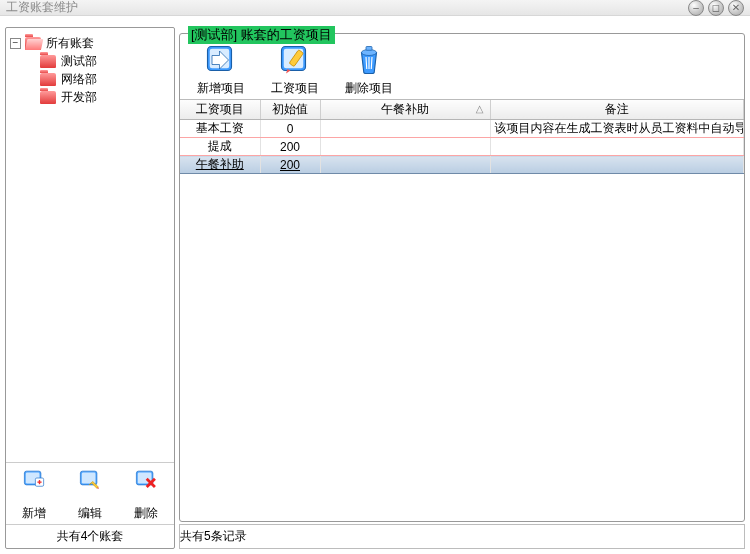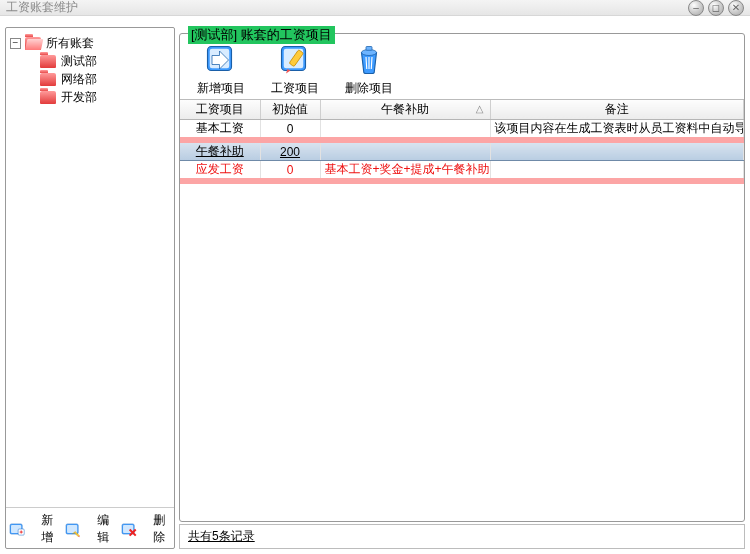--- a/index.html
+++ b/index.html
@@ -98,24 +98,25 @@
     transform-origin: bottom left;
     border-radius: 1px;
   }
   .left-toolbar {
     display: flex;
     justify-content: space-around;
     padding: 4px 0 2px;
     border-top: 1px solid #ccc;
   }
   .left-tbtn {
-    display: flex; flex-direction: row; align-items: center;
+    display: flex; flex-direction: column; align-items: center;
     gap: 16px;
     width: 50px;
     cursor: default;
+    text-align: center;
   }
   .mini-icon {
     width: 22px; height: 22px;
   }
   .left-status {
     border-top: 1px solid #ccc;
     text-align: center;
     padding: 3px 0;
   }
   .right-pane {
@@ -175,21 +176,21 @@
     text-align: center;
     position: relative;
   }
   thead th .sort-arrow {
     position: absolute; right: 6px; top: 3px;
     color: #888;
     font-size: 10px;
   }
   tbody td {
     border-right: 1px solid #e2e2e2;
-    border-bottom: 6px solid #fca5a5;
+    border-bottom: 1px solid #fca5a5;
     height: 17px;
     text-align: center;
     padding: 0 4px;
     white-space: nowrap;
     overflow: hidden;
   }
   tbody tr.selected-row td {
     background: linear-gradient(#d8e3ef, #b9cde2);
     border-top: 1px solid #6f8aa8;
     border-bottom: 1px solid #6f8aa8;
@@ -203,23 +204,22 @@
     position: absolute;
     left: -12px;
     color: #333;
     font-size: 10px;
   }
   tbody tr.red-row td { color: #e11; }
   .td-left { text-align: left; }
   .right-status {
     border: 1px solid #bcbcbc;
     border-top: 1px solid #bcbcbc;
-    padding: 3px 8px;
+    padding: 3px 0;
     margin-top: 2px;
-    text-decoration: underline;
   }
 </style>
 </head>
 <body>
 
 <div class="titlebar">
   <span>工资账套维护</span>
   <div class="titlebar-btns">
     <div class="titlebar-btn">–</div>
     <div class="titlebar-btn">◻</div>
@@ -274,20 +274,21 @@
       <div class="left-tbtn">
         <svg class="mini-icon" viewBox="0 0 32 32">
           <rect x="2" y="6" width="24" height="20" rx="3" fill="#4aa3ff" stroke="#1d6fc9"></rect>
           <rect x="4" y="8" width="20" height="16" rx="2" fill="#cfe7ff"></rect>
           <line x1="17" y1="17" x2="29" y2="29" stroke="#e22" stroke-width="4"></line>
           <line x1="29" y1="17" x2="17" y2="29" stroke="#e22" stroke-width="4"></line>
         </svg>
         <span>删除</span>
       </div>
     </div>
+    <div class="left-status">共有4个账套</div>
   </div>
 
   <div class="right-pane">
     <div class="group-box">
       <span class="group-legend">[测试部] 账套的工资项目</span>
 
       <div class="main-toolbar">
         <div class="main-tbtn">
           <svg class="big-icon" viewBox="0 0 48 48">
             <rect x="6" y="6" width="32" height="32" rx="5" fill="#3e9bff" stroke="#1a5fa8" stroke-width="1.5"></rect>
@@ -335,30 +336,30 @@
               <th><span>备注</span></th>
             </tr>
           </thead>
           <tbody id="tbody">
               <tr>
                 <td>基本工资</td>
                 <td>0</td>
                 <td class="td-left"></td>
                 <td class="td-left">该项目内容在生成工资表时从员工资料中自动导入</td>
               </tr>
+              <tr>
+                <td>提成</td>
+                <td>200</td>
+                <td class="td-left"></td>
+                <td class="td-left"></td>
+              </tr>
               <tr class="selected-row">
                 <td>午餐补助</td>
                 <td>200</td>
                 <td class="td-left"></td>
-                <td class="td-left"></td>
-              </tr>
-              <tr class="red-row">
-                <td>应发工资</td>
-                <td>0</td>
-                <td class="td-left">基本工资+奖金+提成+午餐补助</td>
                 <td class="td-left"></td>
               </tr>
             </tbody>
         </table>
       </div>
     </div>
     <div class="right-status">共有5条记录</div>
   </div>
 </div>
 

